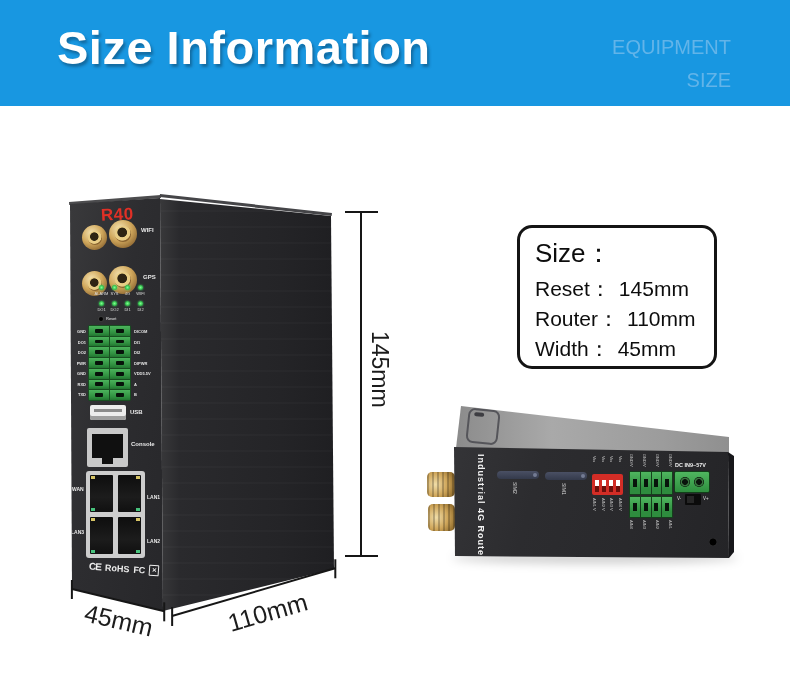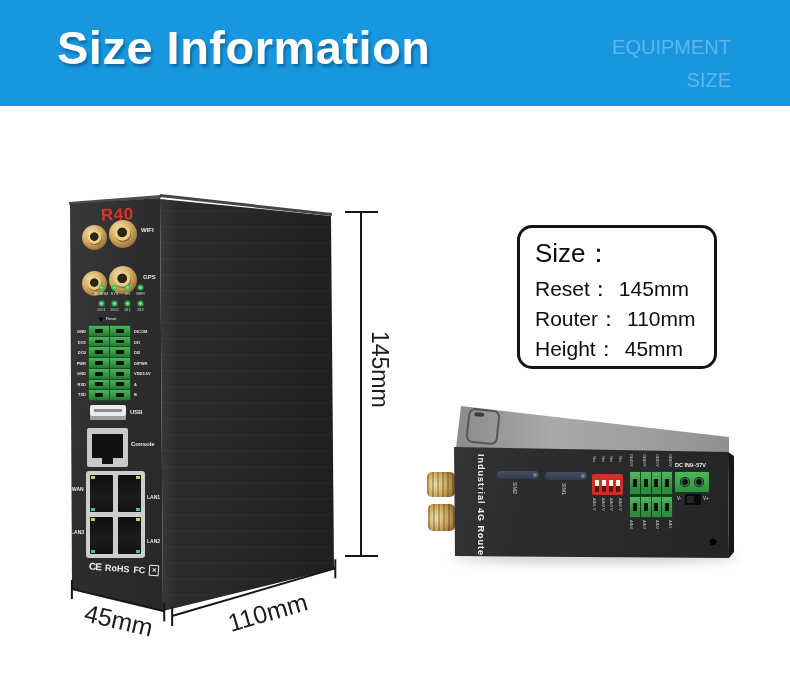--- a/index.html
+++ b/index.html
@@ -320,21 +320,21 @@
 
   <div class="size-box">
     <div class="size-box-title">Size：</div>
     <div class="size-row">
       <span>Reset：</span><span class="val">145mm</span>
     </div>
     <div class="size-row">
       <span>Router：</span><span class="val">110mm</span>
     </div>
     <div class="size-row">
-      <span>Height：</span><span class="val">45mm</span>
+      <span>Width：</span><span class="val">45mm</span>
     </div>
   </div>
 
   <div class="r2-shadow"></div>
   <div class="r2-top">
     <div class="r2-bracket"></div>
   </div>
   <div class="r2-right"></div>
   <div class="sma2 a"></div>
   <div class="sma2 b"></div>

